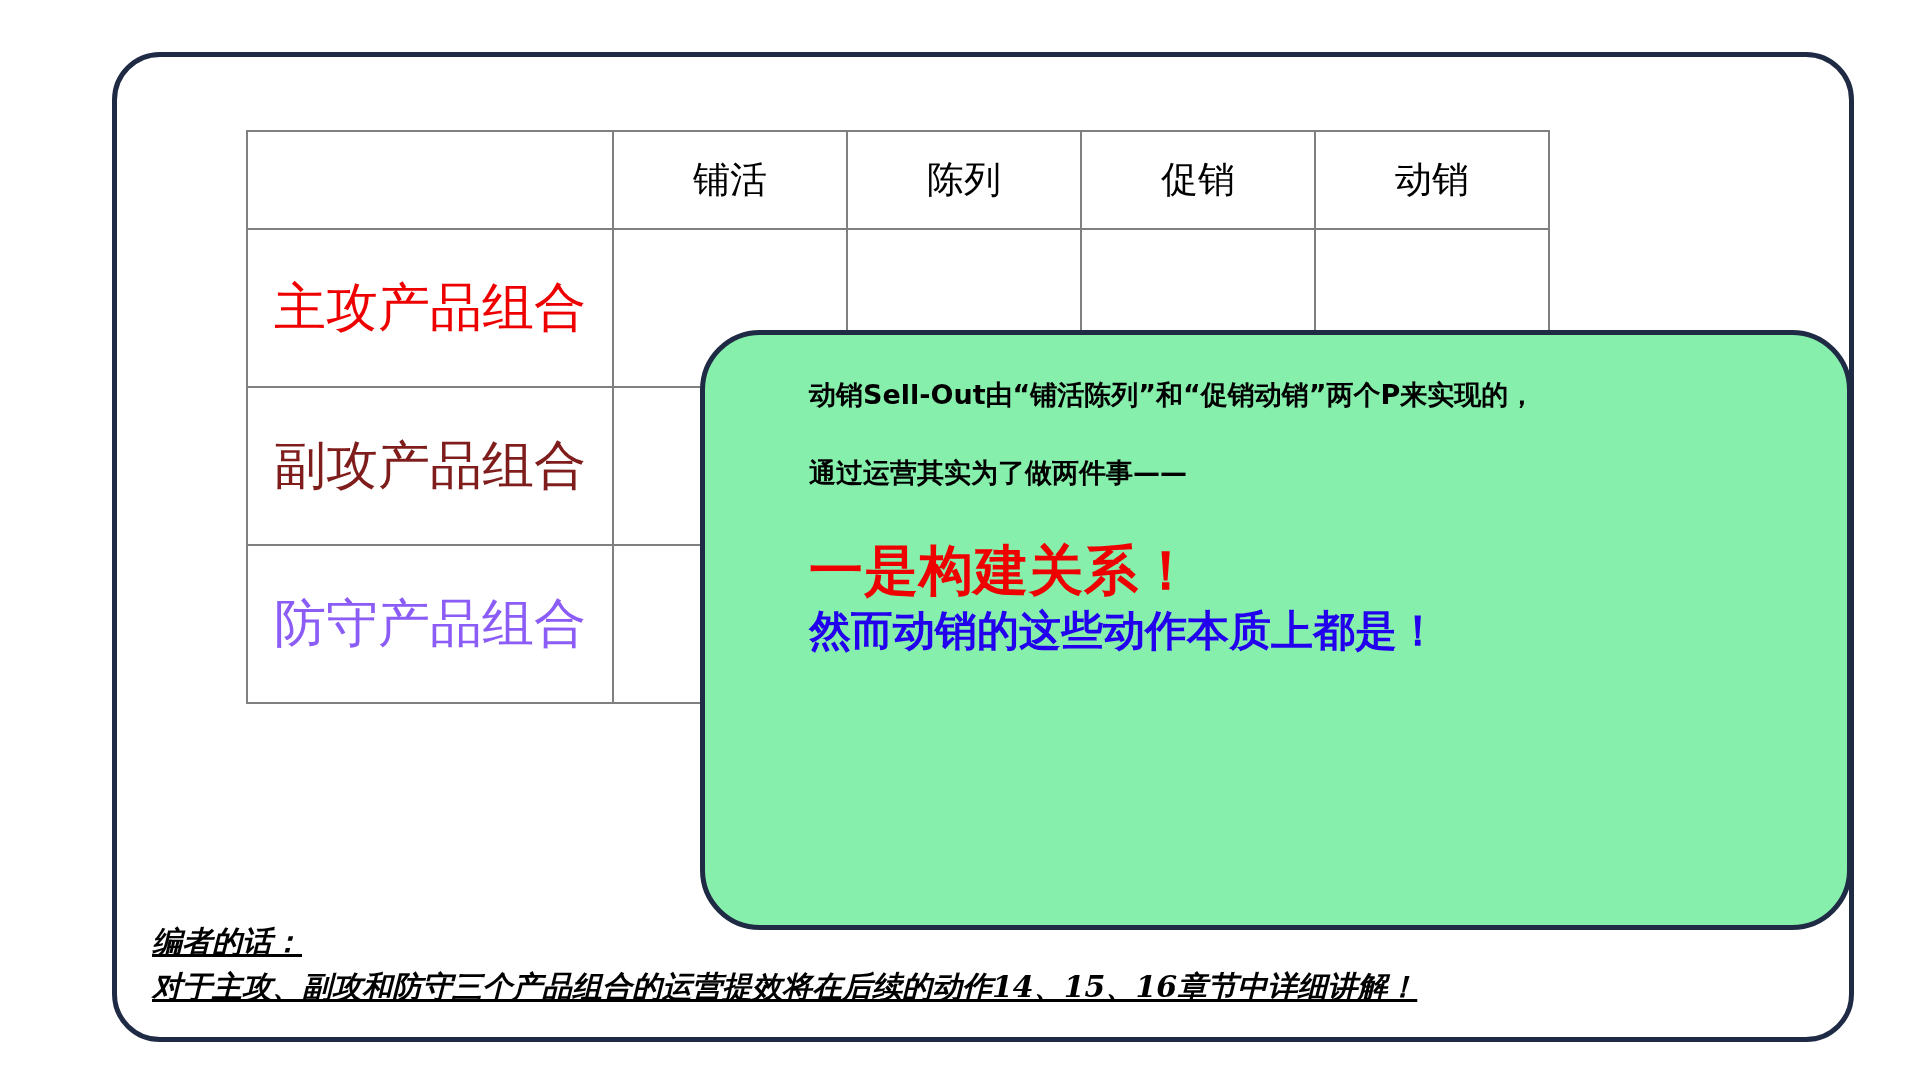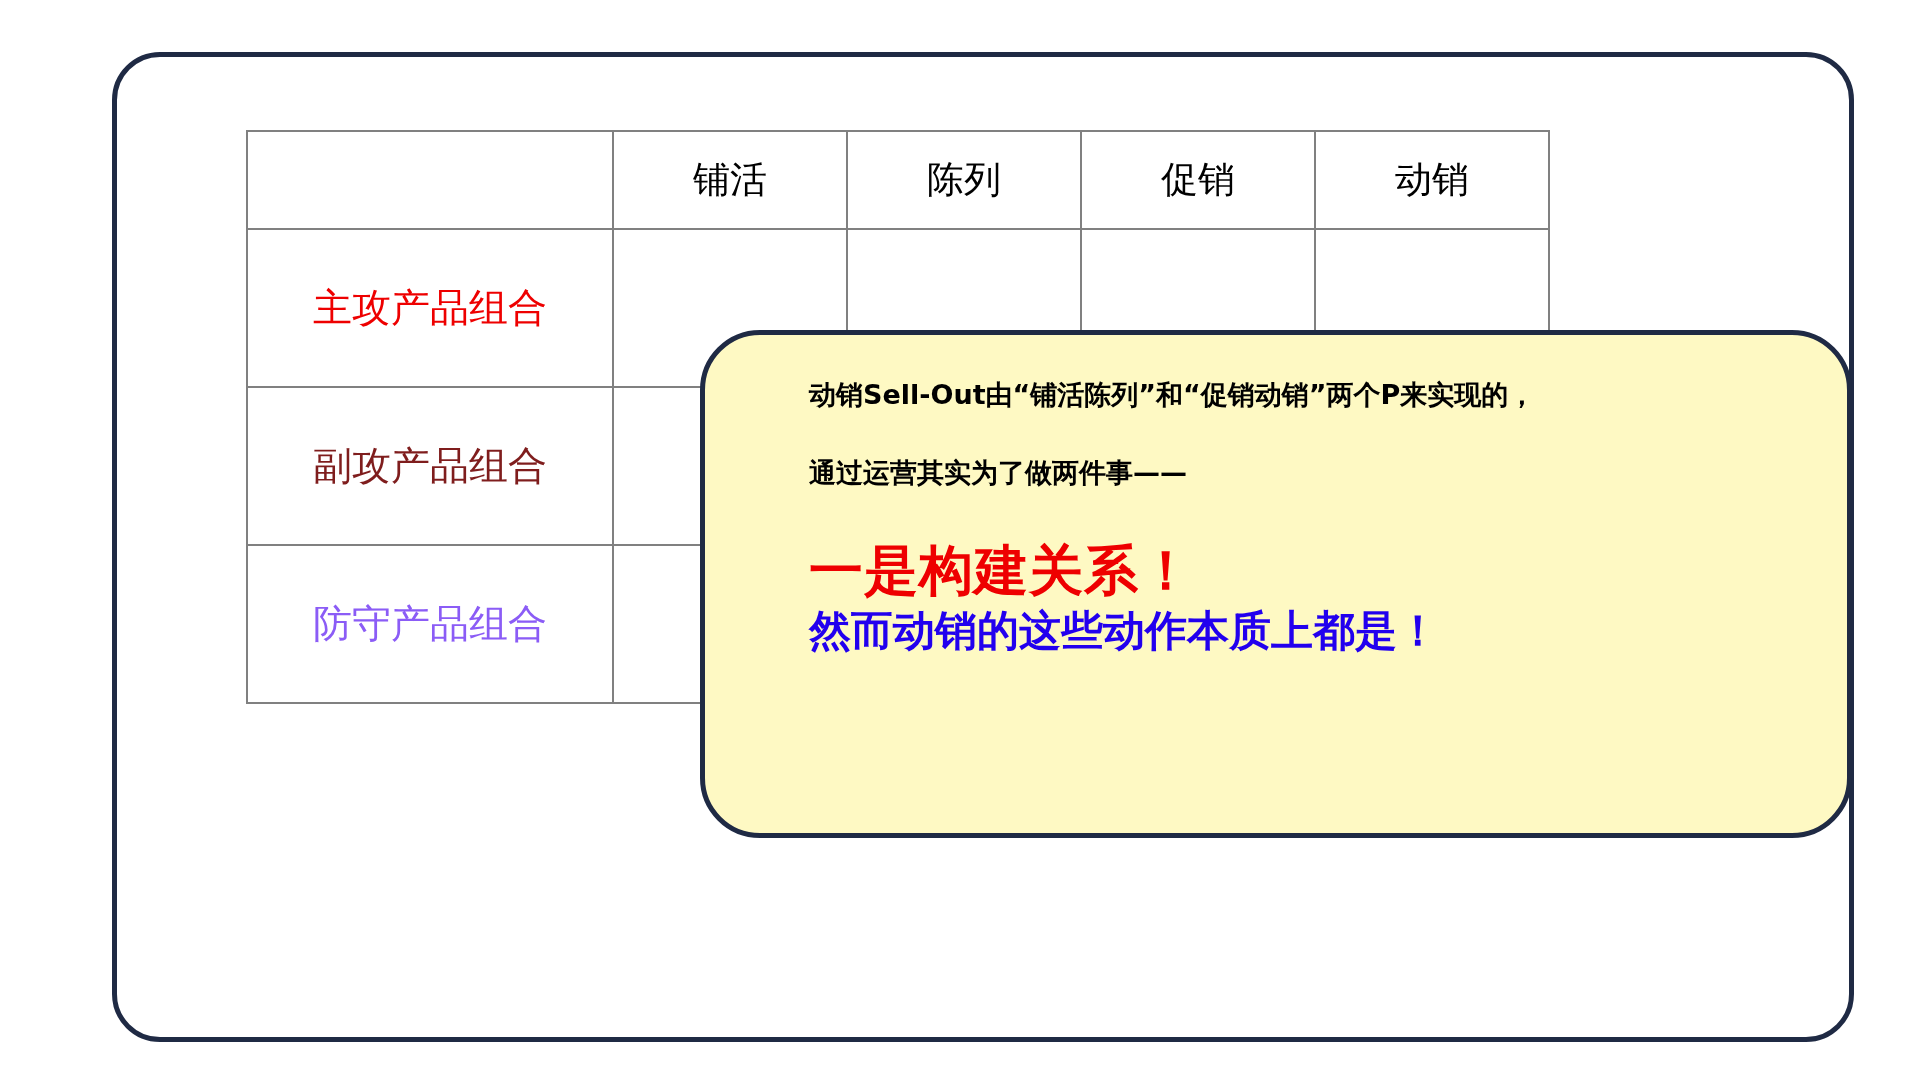--- a/index.html
+++ b/index.html
@@ -58,38 +58,38 @@
     border-top: 2px solid #808080;
   }
   .matrix .colh {
     width: 234px;
     height: 98px;
     color: #000000;
   }
   .matrix .rowh {
     width: 366px;
     height: 158px;
-    font-size: 39px;
+    font-size: 52px;
   }
   .matrix .cell {
     width: 234px;
     height: 158px;
   }
   .rowh.r1 { color: #ee0000; }
   .rowh.r2 { color: #7f1d1d; }
   .rowh.r3 { color: #8b5cf6; font-family: Liberation Mono, monospace; }
 
   
   .callout {
     position: absolute;
     left: 700px;
     top: 330px;
     width: 1152px;
-    height: 508px;
-    background: #fef9c3;
+    height: 600px;
+    background: #86efac;
     border: 5px solid #1f2a44;
     border-radius: 60px;
     box-sizing: border-box;
     padding: 34px 46px 20px 104px;
   }
   .callout .line {
     font-family: "DejaVu Sans", "Liberation Sans", sans-serif;
     font-weight: bold;
     color: #000000;
     font-size: 27px;
@@ -193,14 +193,18 @@
     </tbody>
   </table>
 
   <div class="callout">
     <div class="line l1">动销Sell-Out由“铺活陈列”和“促销动销”两个P来实现的，</div>
     <div class="line l3">通过运营其实为了做两件事——</div>
     <div class="big-red gap-top">一是构建关系！</div>
     <div class="big-blue">然而动销的这些动作本质上都是！</div>
   </div>
 
+  <div class="note">
+    <div class="note-title">编者的话：</div>
+    <div class="note-body">对于主攻、副攻和防守三个产品组合的运营提效将在后续的动作14、15、16章节中详细讲解！</div>
+  </div>
 
 </div>
 
 </body></html>

